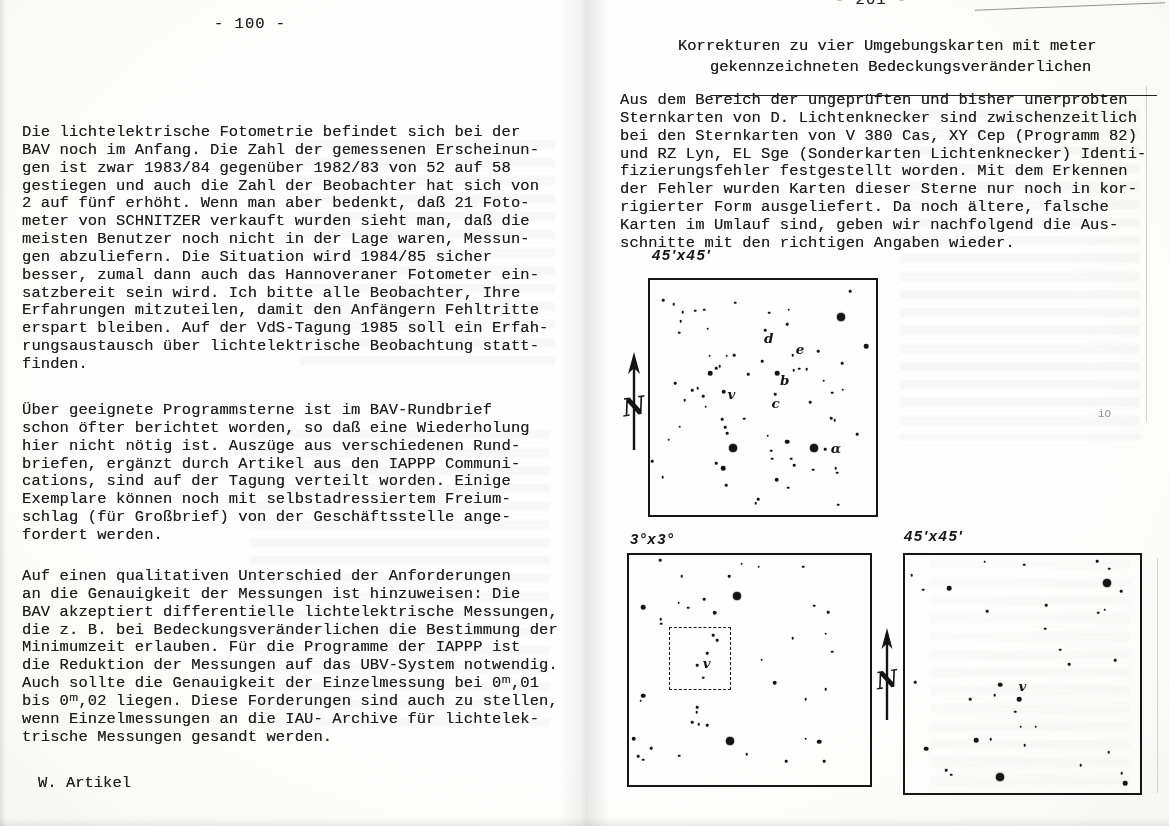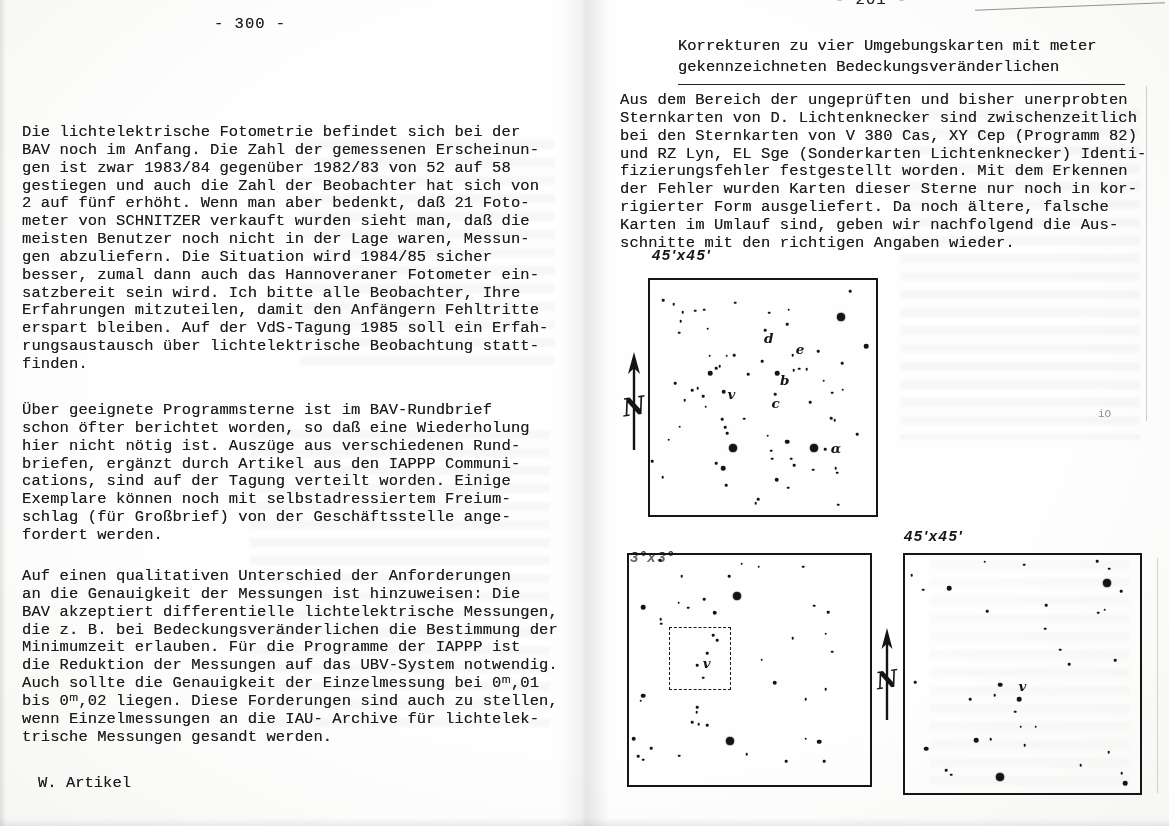--- a/index.html
+++ b/index.html
@@ -22,21 +22,21 @@
   .artifact-diag{position:absolute;left:975px;top:6px;width:190px;height:1px;background:rgba(60,60,60,0.55);transform:rotate(-2.2deg);}
   .artifact-vline1{position:absolute;left:1146px;top:86px;width:1px;height:335px;background:rgba(0,0,0,0.18);}
   .artifact-vline2{position:absolute;left:1157px;top:558px;width:1px;height:235px;background:rgba(0,0,0,0.16);}
   .artifact-mark{position:absolute;left:1098px;top:408px;font-size:11px;color:rgba(0,0,0,0.45);font-family:Liberation Mono, monospace;}
   .para{position:absolute;font-size:15.5px;line-height:17.85px;white-space:pre;letter-spacing:0.1px;
     text-shadow:0 0 0.4px rgba(0,0,0,0.55);}
   .pagenum{position:absolute;font-size:15.5px;letter-spacing:1px;text-shadow:0 0 0.4px rgba(0,0,0,0.55);}
   .doc-title{position:absolute;font-size:15.5px;letter-spacing:0.2px;white-space:pre;
     border-bottom:1.6px solid #222;padding:0 10px 4px 0;text-shadow:0 0 0.5px rgba(0,0,0,0.6);}
   .rtitle{position:absolute;font-size:15.5px;line-height:20.5px;white-space:pre;text-shadow:0 0 0.5px rgba(0,0,0,0.6);}
-  .rtitle .u{display:inline-block;width:447px;border-bottom:1.6px solid #222;padding-bottom:7px;}
+  .rtitle .u{display:inline-block;width:447px;border-bottom:1.6px solid #222;padding-bottom:18px;margin-left:32px;}
   .signature{position:absolute;font-size:15.5px;text-shadow:0 0 0.4px rgba(0,0,0,0.55);}
 
   
   .chart-box{position:absolute;border:2px solid #161616;background:rgba(255,255,255,0.35);}
   .chart1{left:648px;top:278px;width:226px;height:235px;}
   .chart2{left:627px;top:553px;width:241px;height:230px;}
   .chart3{left:903px;top:553px;width:235px;height:238px;}
   .star{position:absolute;background:#141414;border-radius:50%;transform:translate(-50%,-50%);}
   .star.r1{width:2.6px;height:2.6px;}
   .star.r2{width:4.6px;height:4.6px;}
@@ -61,21 +61,21 @@
   <div class="edge-bottom"></div>
   <div class="bleed" style="left:300px;top:140px;width:255px;height:230px;"></div>
   <div class="bleed" style="left:250px;top:430px;width:300px;height:300px;"></div>
   <div class="bleed" style="left:900px;top:110px;width:240px;height:330px;"></div>
   <div class="bleed" style="left:930px;top:560px;width:200px;height:230px;"></div>
   <div class="artifact-diag"></div>
   <div class="artifact-vline1"></div>
   <div class="artifact-vline2"></div>
   <div class="artifact-mark">iO</div>
 
-  <div class="pagenum" style="left:214px;top:15px;">- 300 -</div>
+  <div class="pagenum" style="left:214px;top:15px;">- 100 -</div>
 
 
   <div class="para" style="left:22px;top:124px;">Die lichtelektrische Fotometrie befindet sich bei der
 BAV noch im Anfang. Die Zahl der gemessenen Erscheinun-
 gen ist zwar 1983/84 gegenüber 1982/83 von 52 auf 58
 gestiegen und auch die Zahl der Beobachter hat sich von
 2 auf fünf erhöht. Wenn man aber bedenkt, daß 21 Foto-
 meter von SCHNITZER verkauft wurden sieht man, daß die
 meisten Benutzer noch nicht in der Lage waren, Messun-
 gen abzuliefern. Die Situation wird 1984/85 sicher
@@ -205,21 +205,21 @@
       <div class="star r1" style="left: 46.8%; top: 94.9%;"></div>
       <div class="star r1" style="left: 83.3%; top: 95.7%;"></div>
       <div class="star-label" style="left: 52.5%; top: 24.5%;">d</div>
       <div class="star-label" style="left: 66.4%; top: 29.5%;">e</div>
       <div class="star-label" style="left: 59.6%; top: 42.5%;">b</div>
       <div class="star-label" style="left: 55.6%; top: 52.5%;">c</div>
       <div class="star-label" style="left: 36%; top: 48.3%;">v</div>
       <div class="star-label" style="left: 82.3%; top: 71.5%;">α</div>
     </div>
 
-  <div class="scale-label" style="left:630px;top:548px;">3°x3°</div>
+  <div class="scale-label" style="left:630px;top:530px;">3°x3°</div>
   <div class="chart-box chart2">
     <div class="inset-dashed" style="left:16.7%;top:31.2%;width:24.6%;height:26.5%;"></div>
   <div class="star r1" style="left: 12.9%; top: 2.2%;"></div>
       <div class="star r1" style="left: 46.8%; top: 3.7%;"></div>
       <div class="star r1" style="left: 53.9%; top: 5%;"></div>
       <div class="star r1" style="left: 72.4%; top: 5.1%;"></div>
       <div class="star r1" style="left: 21.8%; top: 9.3%;"></div>
       <div class="star r1" style="left: 41.5%; top: 9.3%;"></div>
       <div class="star r3" style="left: 44.8%; top: 17.9%;"></div>
       <div class="star r1" style="left: 20.6%; top: 20.8%;"></div>

